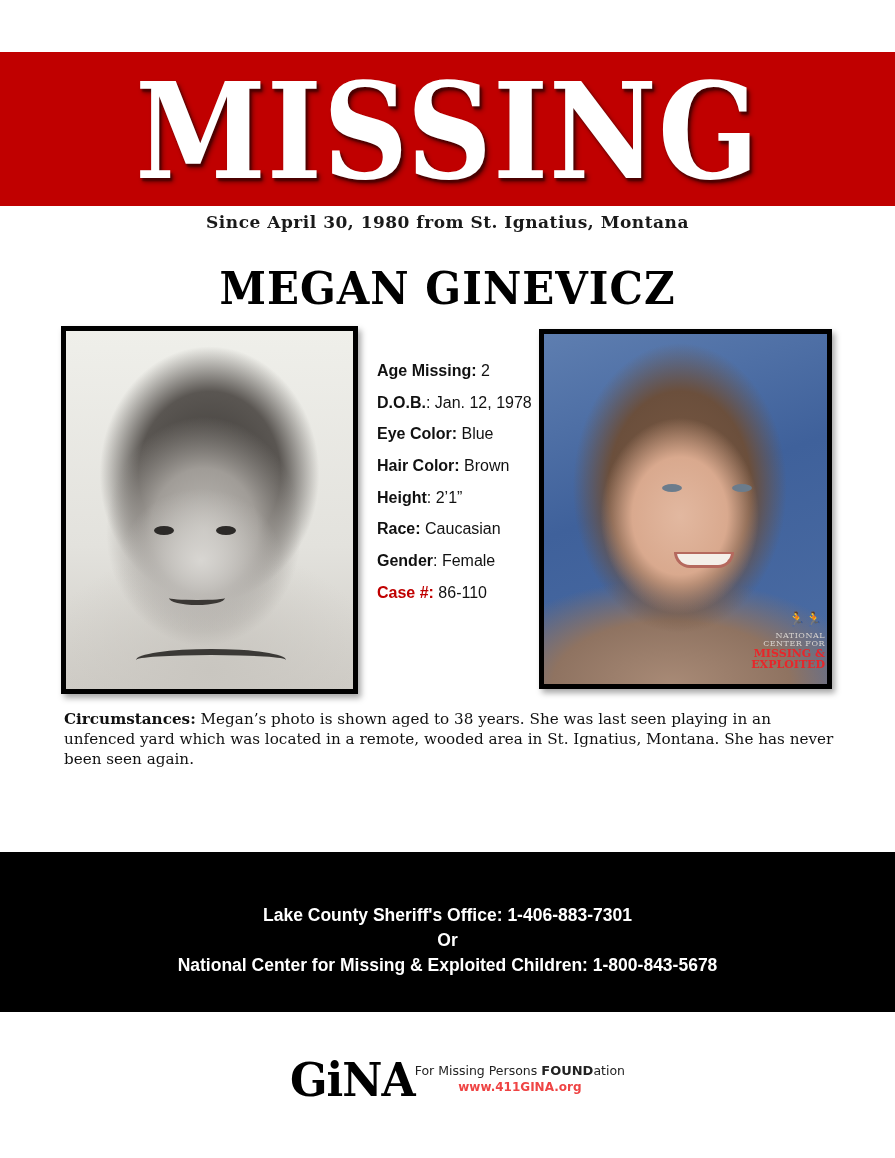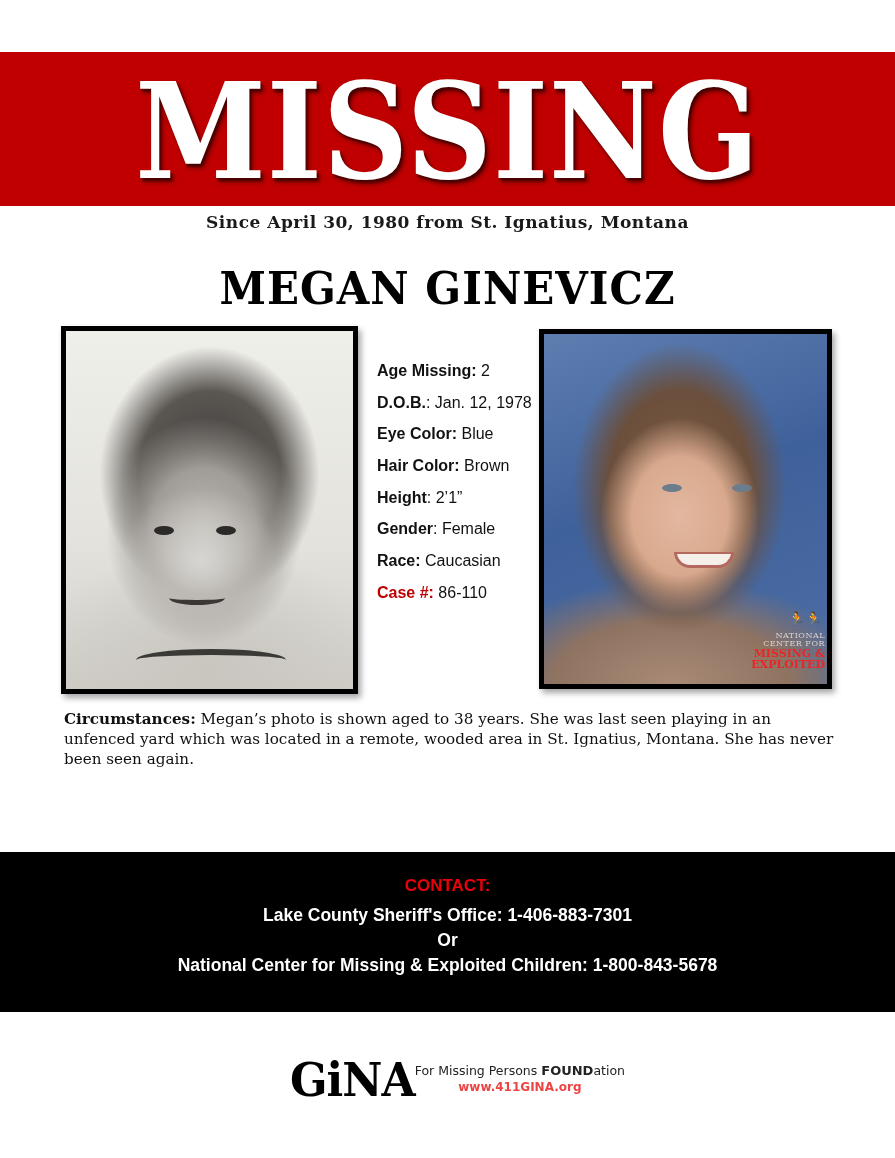--- a/index.html
+++ b/index.html
@@ -133,22 +133,22 @@
   <span class="mouth"></span>
   <span class="collar"></span>
 </div>
 
 <div class="details">
   <div class="detail-row"><span class="lbl">Age Missing:</span><span> 2</span></div>
   <div class="detail-row"><span class="lbl">D.O.B.</span><span>: Jan. 12, 1978</span></div>
   <div class="detail-row"><span class="lbl">Eye Color:</span><span>  Blue</span></div>
   <div class="detail-row"><span class="lbl">Hair Color:</span><span>  Brown</span></div>
   <div class="detail-row"><span class="lbl">Height</span><span>:  2’1”</span></div>
+  <div class="detail-row"><span class="lbl">Race:</span><span>  Caucasian</span></div>
   <div class="detail-row"><span class="lbl">Gender</span><span>:  Female</span></div>
-  <div class="detail-row"><span class="lbl">Race:</span><span>  Caucasian</span></div>
   <div class="detail-row case"><span class="lbl">Case #:</span><span>  86-110</span></div>
 </div>
 
 <div class="photo photo-aged">
   <span class="eye l"></span>
   <span class="eye r"></span>
   <span class="mouth"></span>
   <div class="watermark">
     <span class="wm-kids">🏃🏃</span>
     <div class="wm-small">NATIONAL</div>
@@ -156,21 +156,20 @@
     <div class="wm-big">MISSING &amp;</div>
     <div class="wm-big">EXPLOITED</div>
   </div>
 </div>
 
 <div class="circ">
   <span class="lbl">Circumstances:</span><span>  Megan’s photo is shown aged to 38 years.  She was last seen playing in an unfenced yard which was located in a remote, wooded area in St. Ignatius, Montana.  She has never been seen again.</span>
 </div>
 
 <div class="contact">
-  <div class="contact-head">CONTACT:</div>
   <div class="contact-line l1">Lake County Sheriff's Office: 1-406-883-7301</div>
   <div class="contact-line l2">Or</div>
   <div class="contact-line l3">National Center for Missing &amp; Exploited Children:  1-800-843-5678</div>
 </div>
 
 <div class="footer-logo">
   <div class="gina-mark">GiNA</div>
   <div class="gina-tag">
     <div class="t1"><span>For Missing Persons </span><b>FOUND</b><span>ation</span></div>
     <div class="t2">www.411GINA.org</div>

